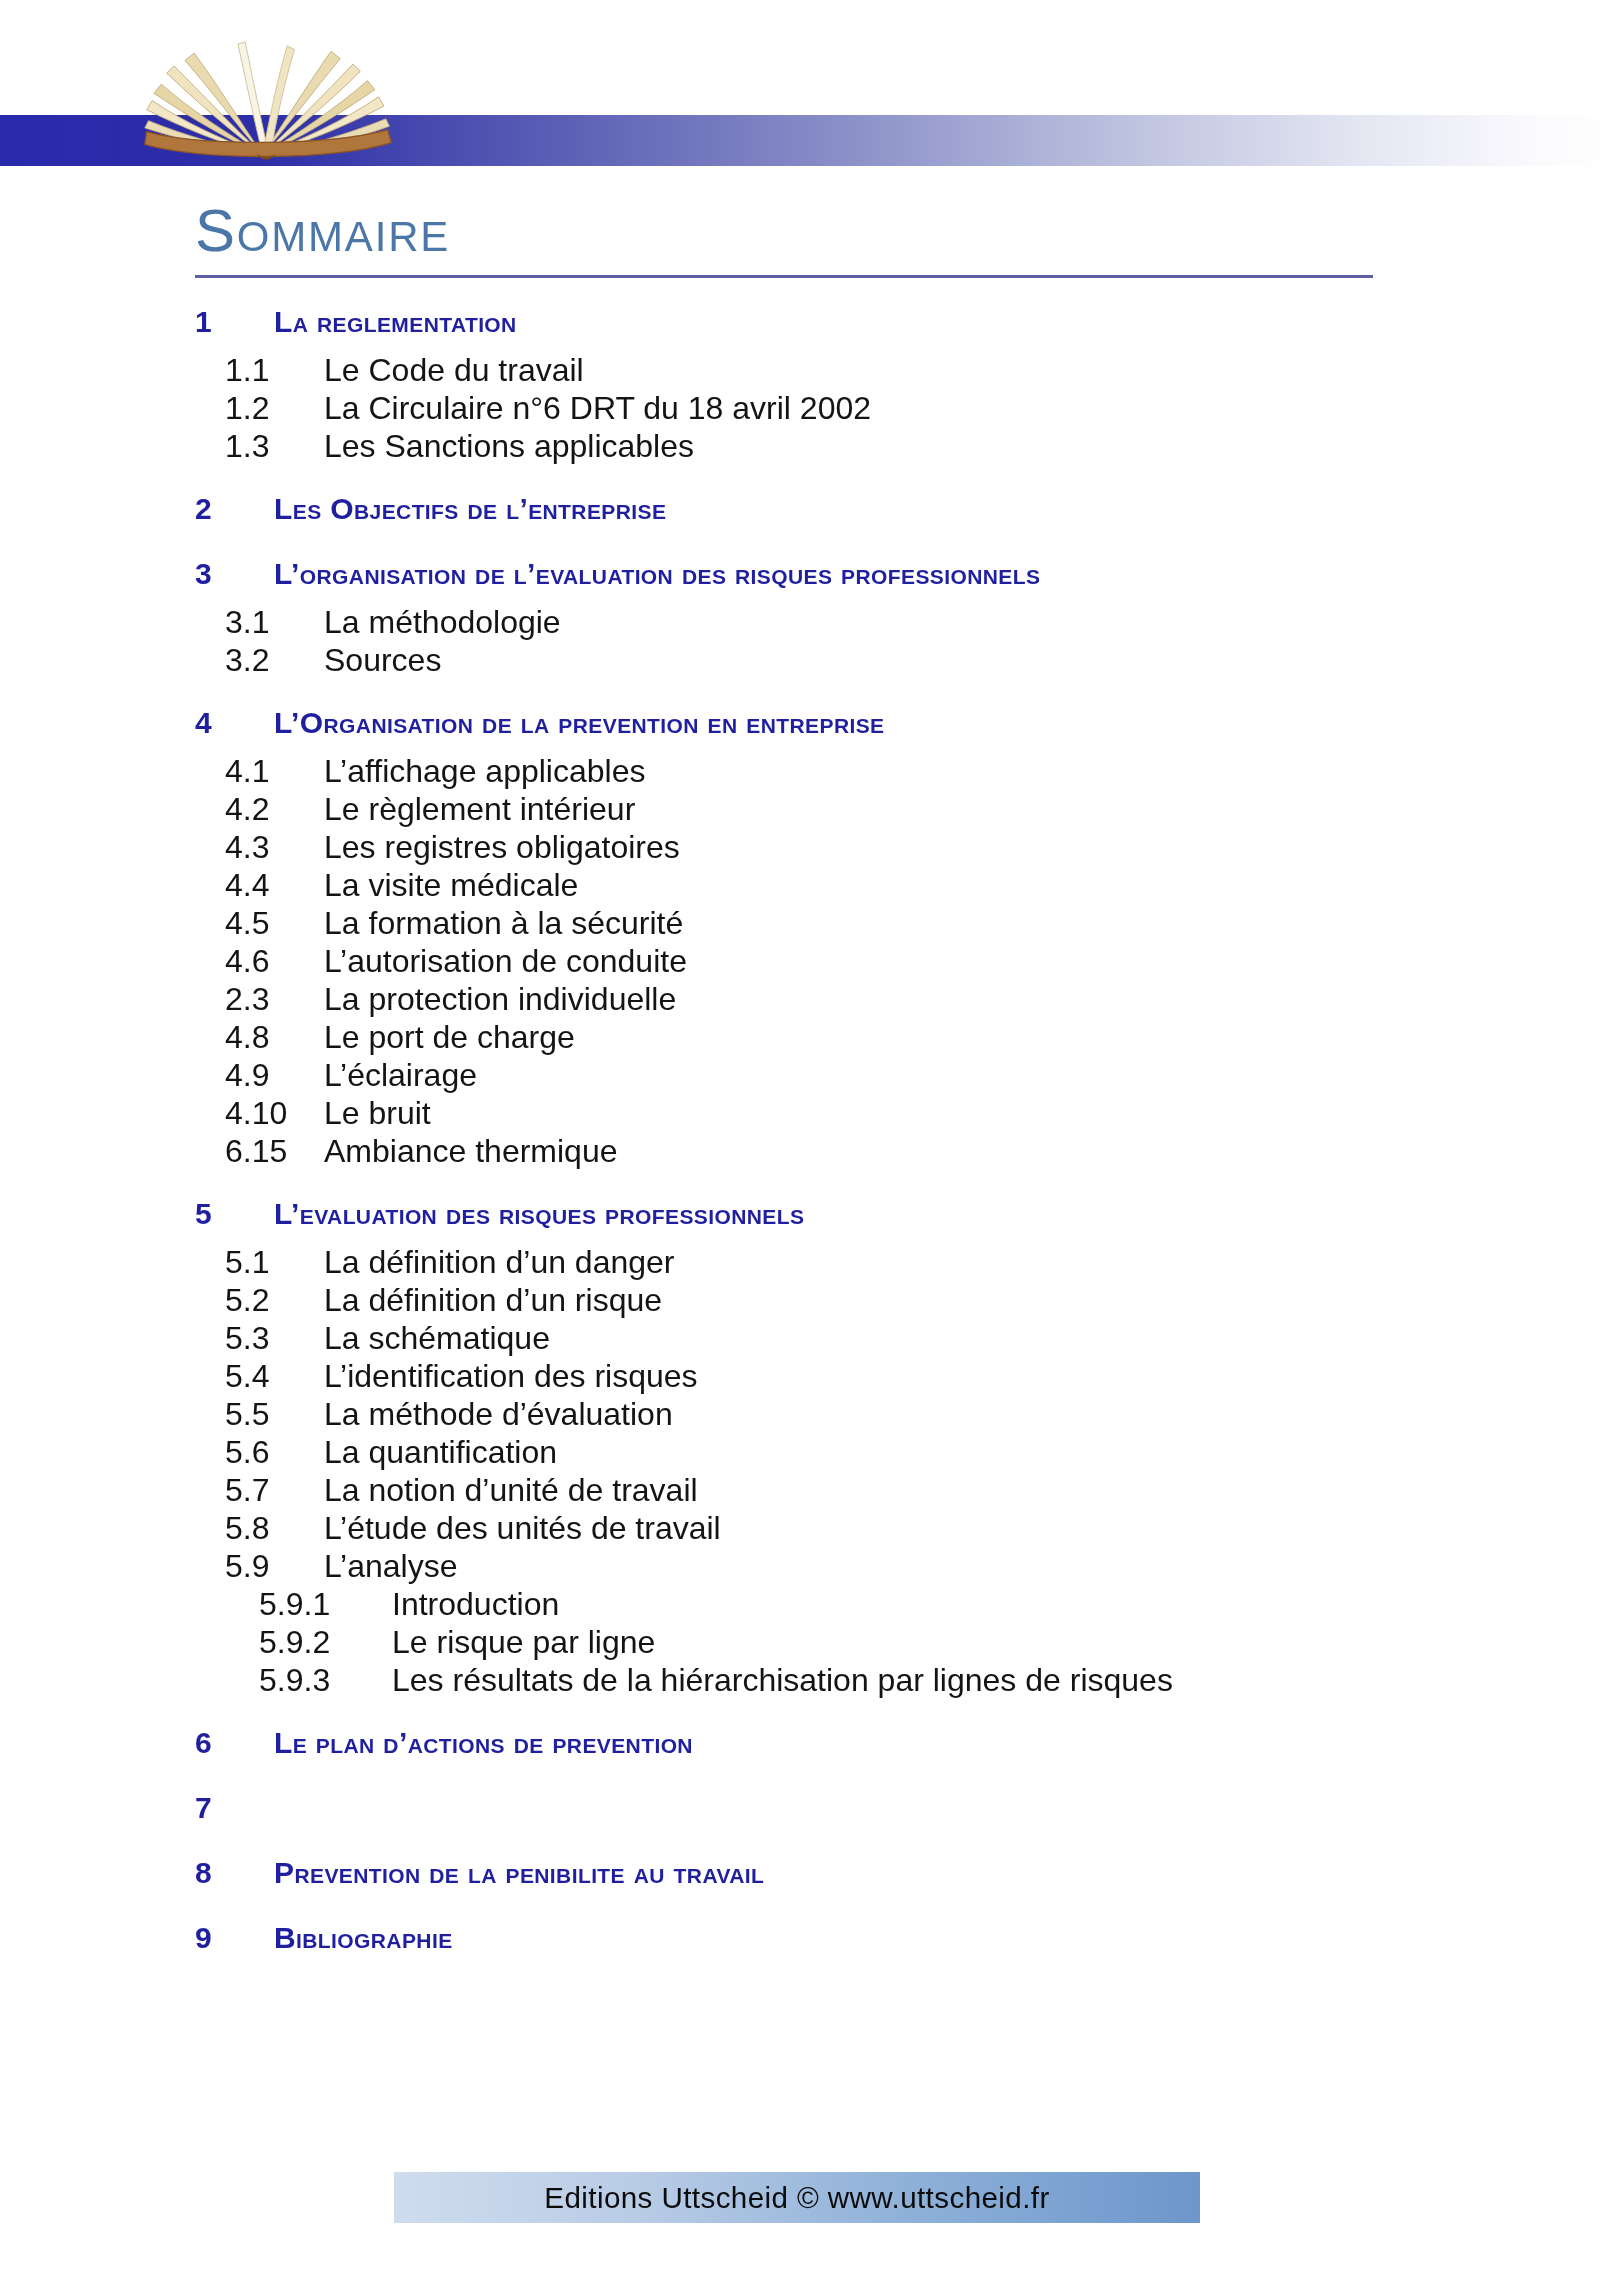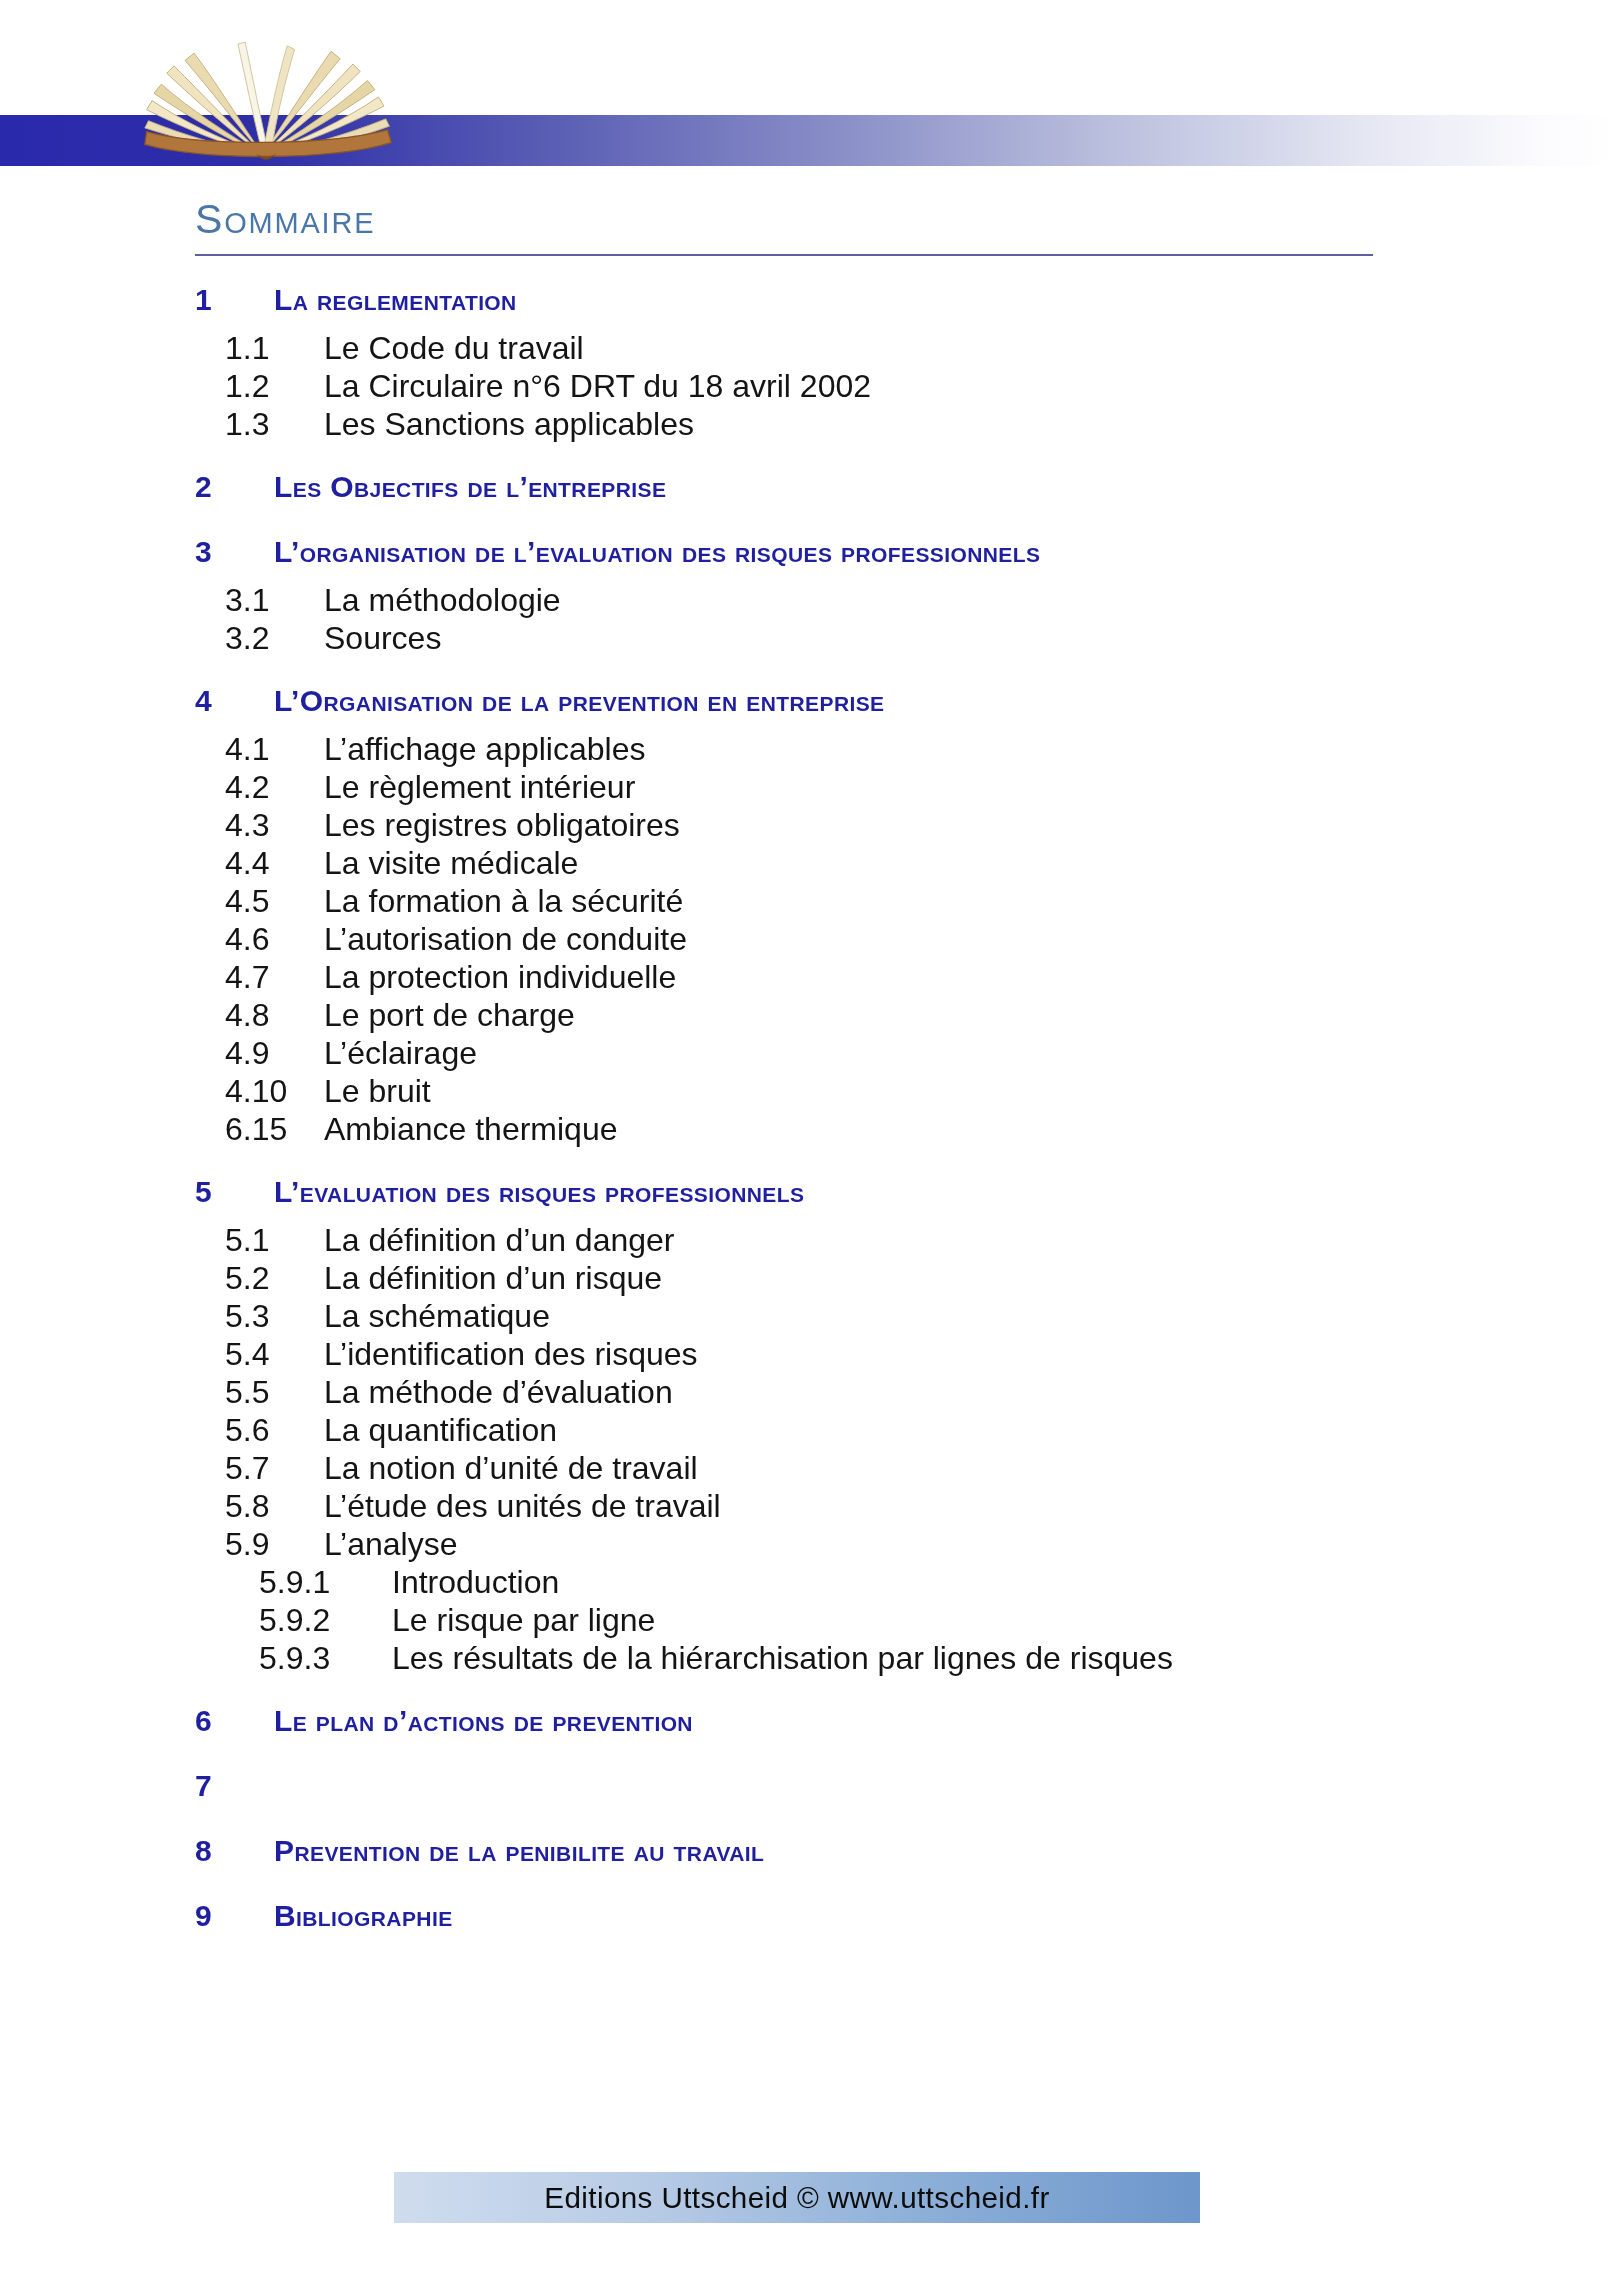--- a/index.html
+++ b/index.html
@@ -13,21 +13,21 @@
     background:linear-gradient(90deg,
       #2929ac 0%, #2e2ea8 16%, #5a5eb4 34%, #8a8fc8 52%,
       #b9bedd 68%, #e4e6f2 84%, #fbfbfe 95%, #ffffff 100%);
   }
   
   .book{position:absolute;left:143px;top:39px;width:251px;height:125px;}
   .book svg{display:block;width:100%;height:100%;}
   
   .content{position:absolute;left:195px;top:197px;width:1178px;}
   .title{
-    margin:0;font-weight:400;font-size:41px;line-height:1.12;
+    margin:0;font-weight:400;font-size:60px;line-height:1.12;
     color:#4a76a8;font-variant:small-caps;letter-spacing:1.8px;
   }
   .rule{height:2.7px;background:#5f5fa8;margin-top:10.7px;}
   .toc{padding-top:23px;}
   .h1row{
     display:flex;align-items:baseline;
     margin:23px 0 8px;color:#1f1fa0;font-weight:bold;
     font-size:30px;line-height:1.4;
   }
   .toc .h1row:first-child{margin-top:0;}
@@ -153,21 +153,21 @@
     <span class="itemnum">4.5</span>
     <span class="itemlabel">La formation à la sécurité</span>
   </div>
 
   <div class="itemrow">
     <span class="itemnum">4.6</span>
     <span class="itemlabel">L’autorisation de conduite</span>
   </div>
 
   <div class="itemrow">
-    <span class="itemnum">4.7</span>
+    <span class="itemnum">2.3</span>
     <span class="itemlabel">La protection individuelle</span>
   </div>
 
   <div class="itemrow">
     <span class="itemnum">4.8</span>
     <span class="itemlabel">Le port de charge</span>
   </div>
 
   <div class="itemrow">
     <span class="itemnum">4.9</span>

